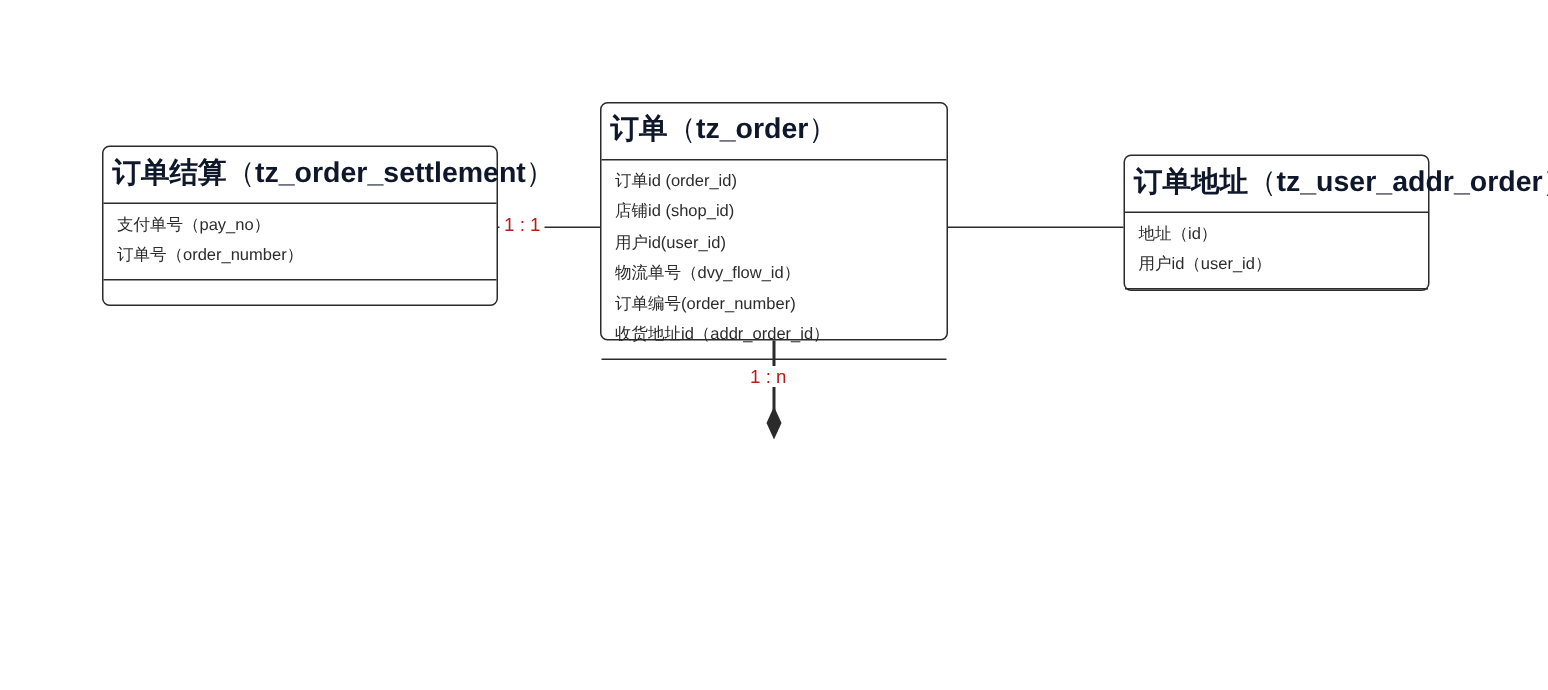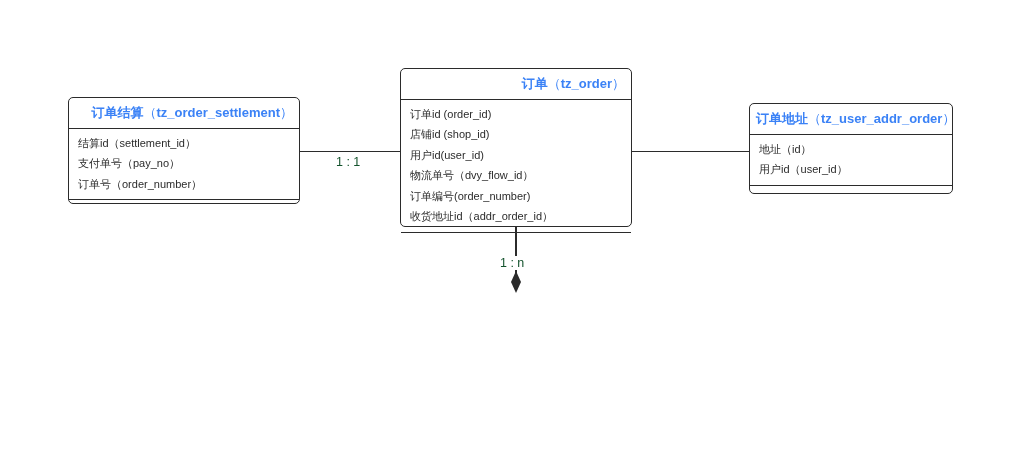--- a/index.html
+++ b/index.html
@@ -28,27 +28,27 @@
   .entity {
     position: absolute;
     box-sizing: border-box;
     background: #ffffff;
     border: 1.6px solid #2b2b2b;
     border-radius: 5px;
     z-index: 3;
   }
   .entity-title {
     box-sizing: border-box;
-    text-align: right;
-    font-size: 13px;
+    text-align: left;
+    font-size: 19px;
     line-height: 1.2;
     padding: 7px 6px 7px 6px;
     border-bottom: 1.6px solid #2b2b2b;
     white-space: nowrap;
-    color: #3b82f6;
+    color: #0f172a;
   }
   .entity-title .cn {
     font-weight: 700;
   }
   .entity-title .en {
     font-weight: 700;
   }
   .entity-attrs {
     box-sizing: border-box;
     padding: 4px 0 5px 9px;
@@ -59,21 +59,21 @@
     line-height: 20.5px;
     white-space: nowrap;
     color: #2b2b2b;
   }
   .entity-footer {
     box-sizing: border-box;
   }
 
   
   #ent-settlement {
-    left: 68px;  top: 97px;  width: 232px; height: 107px;
+    left: 68px;  top: 97px;  width: 264px; height: 107px;
   }
   #ent-settlement .entity-footer { height: 28px; }
 
   #ent-order {
     left: 400px; top: 68px;  width: 232px; height: 159px;
   }
   #ent-order .entity-footer { height: 28px; }
 
   #ent-addr {
     left: 749px; top: 103px; width: 204px; height: 91px;
@@ -99,26 +99,25 @@
   
   #conn-order-addr { left: 632px; top: 150.5px; width: 117px; }
   
   #conn-order-item { left: 515.3px; top: 227px; height: 56px; }
 
   
   .card-label {
     position: absolute;
     font-size: 12.5px;
     line-height: 14px;
-    color: #14532d;
+    color: #b91c1c;
     background: #ffffff;
     padding: 0 3px;
     white-space: nowrap;
     z-index: 2;
-    margin-top: 12px;
   }
   #card-1-1 { left: 333px; top: 143px; }
   #card-1-n { left: 497px; top: 244px; }
 
   
   #arrow-order-item {
     position: absolute;
     left: 509px;
     top: 271px;
     width: 14px;
@@ -141,21 +140,20 @@
     <polygon points="7,0 12,11 7,22 2,11" fill="#2b2b2b"></polygon>
   </svg>
 
   <div class="card-label" id="card-1-1">1 : 1</div>
 
   <div class="card-label" id="card-1-n">1 : n</div>
 
   <div class="entity" id="ent-settlement">
     <div class="entity-title"><span class="cn">订单结算</span>（<span class="en">tz_order_settlement</span>）</div>
     <div class="entity-attrs">
-      <div class="attr">结算id（settlement_id）</div>
       <div class="attr">支付单号（pay_no）</div>
       <div class="attr">订单号（order_number）</div>
     </div>
     <div class="entity-footer"></div>
   </div>
 
   <div class="entity" id="ent-order">
     <div class="entity-title"><span class="cn">订单</span>（<span class="en">tz_order</span>）</div>
     <div class="entity-attrs">
       <div class="attr">订单id (order_id)</div>

